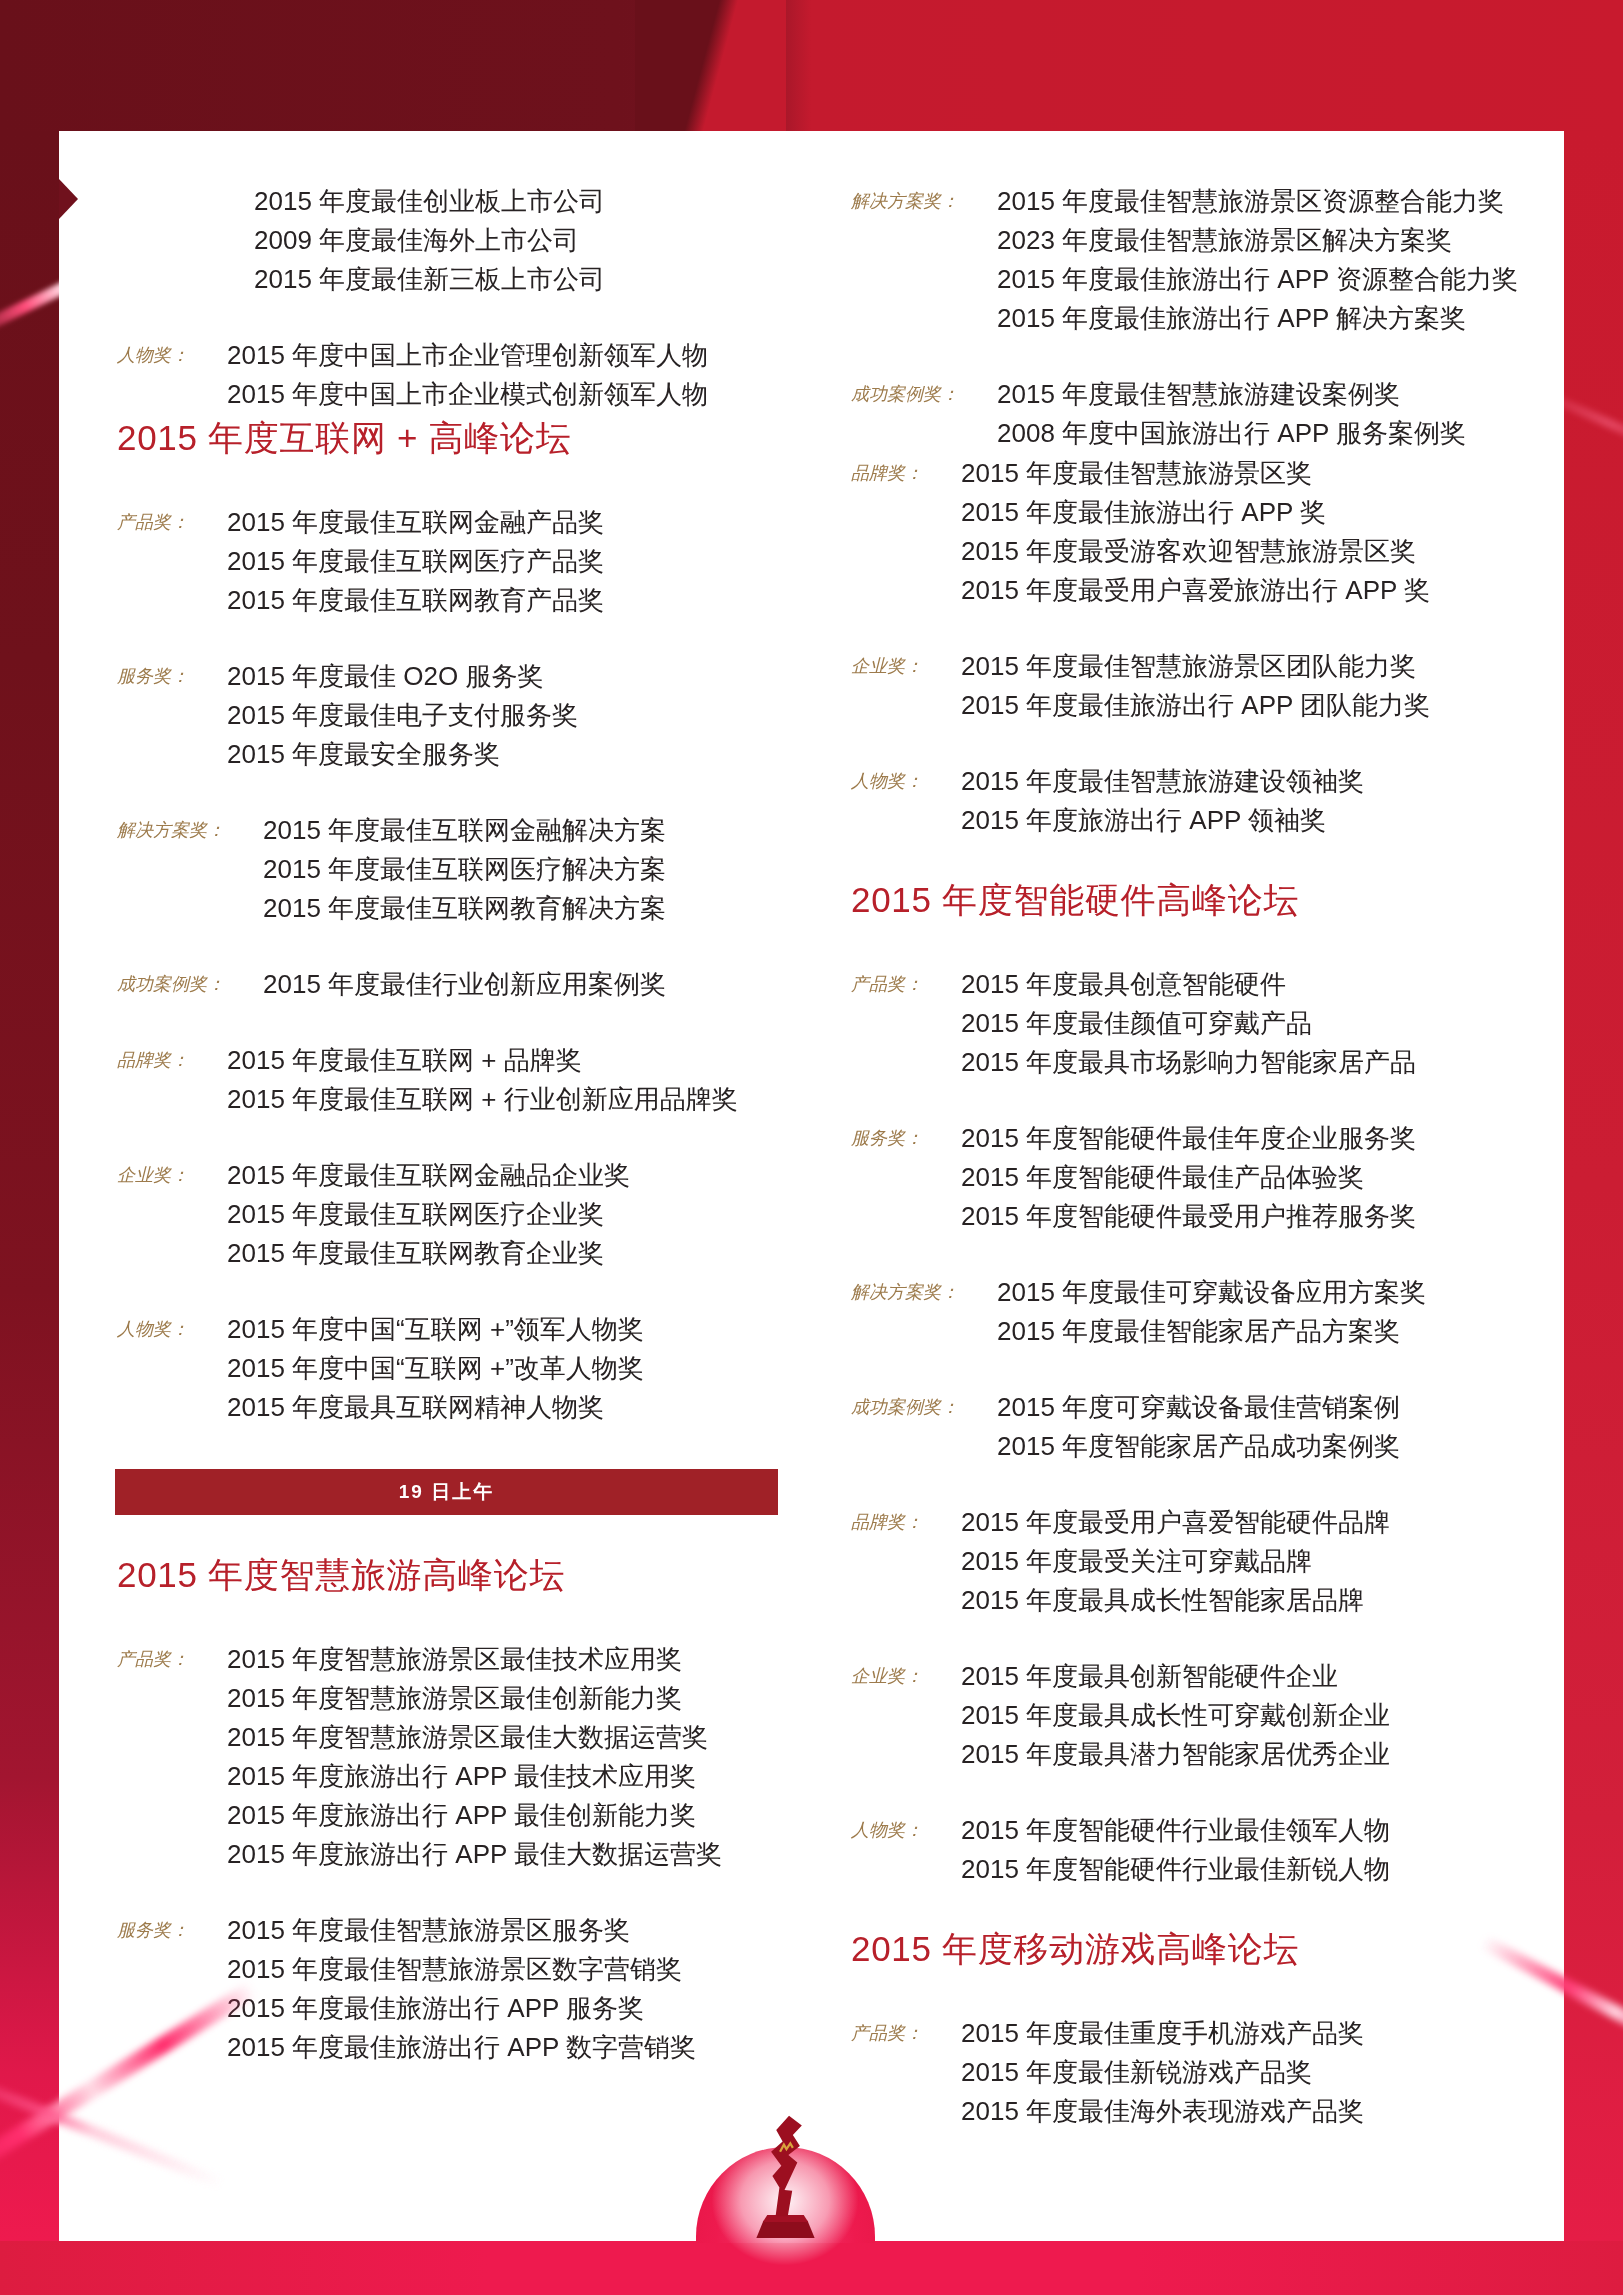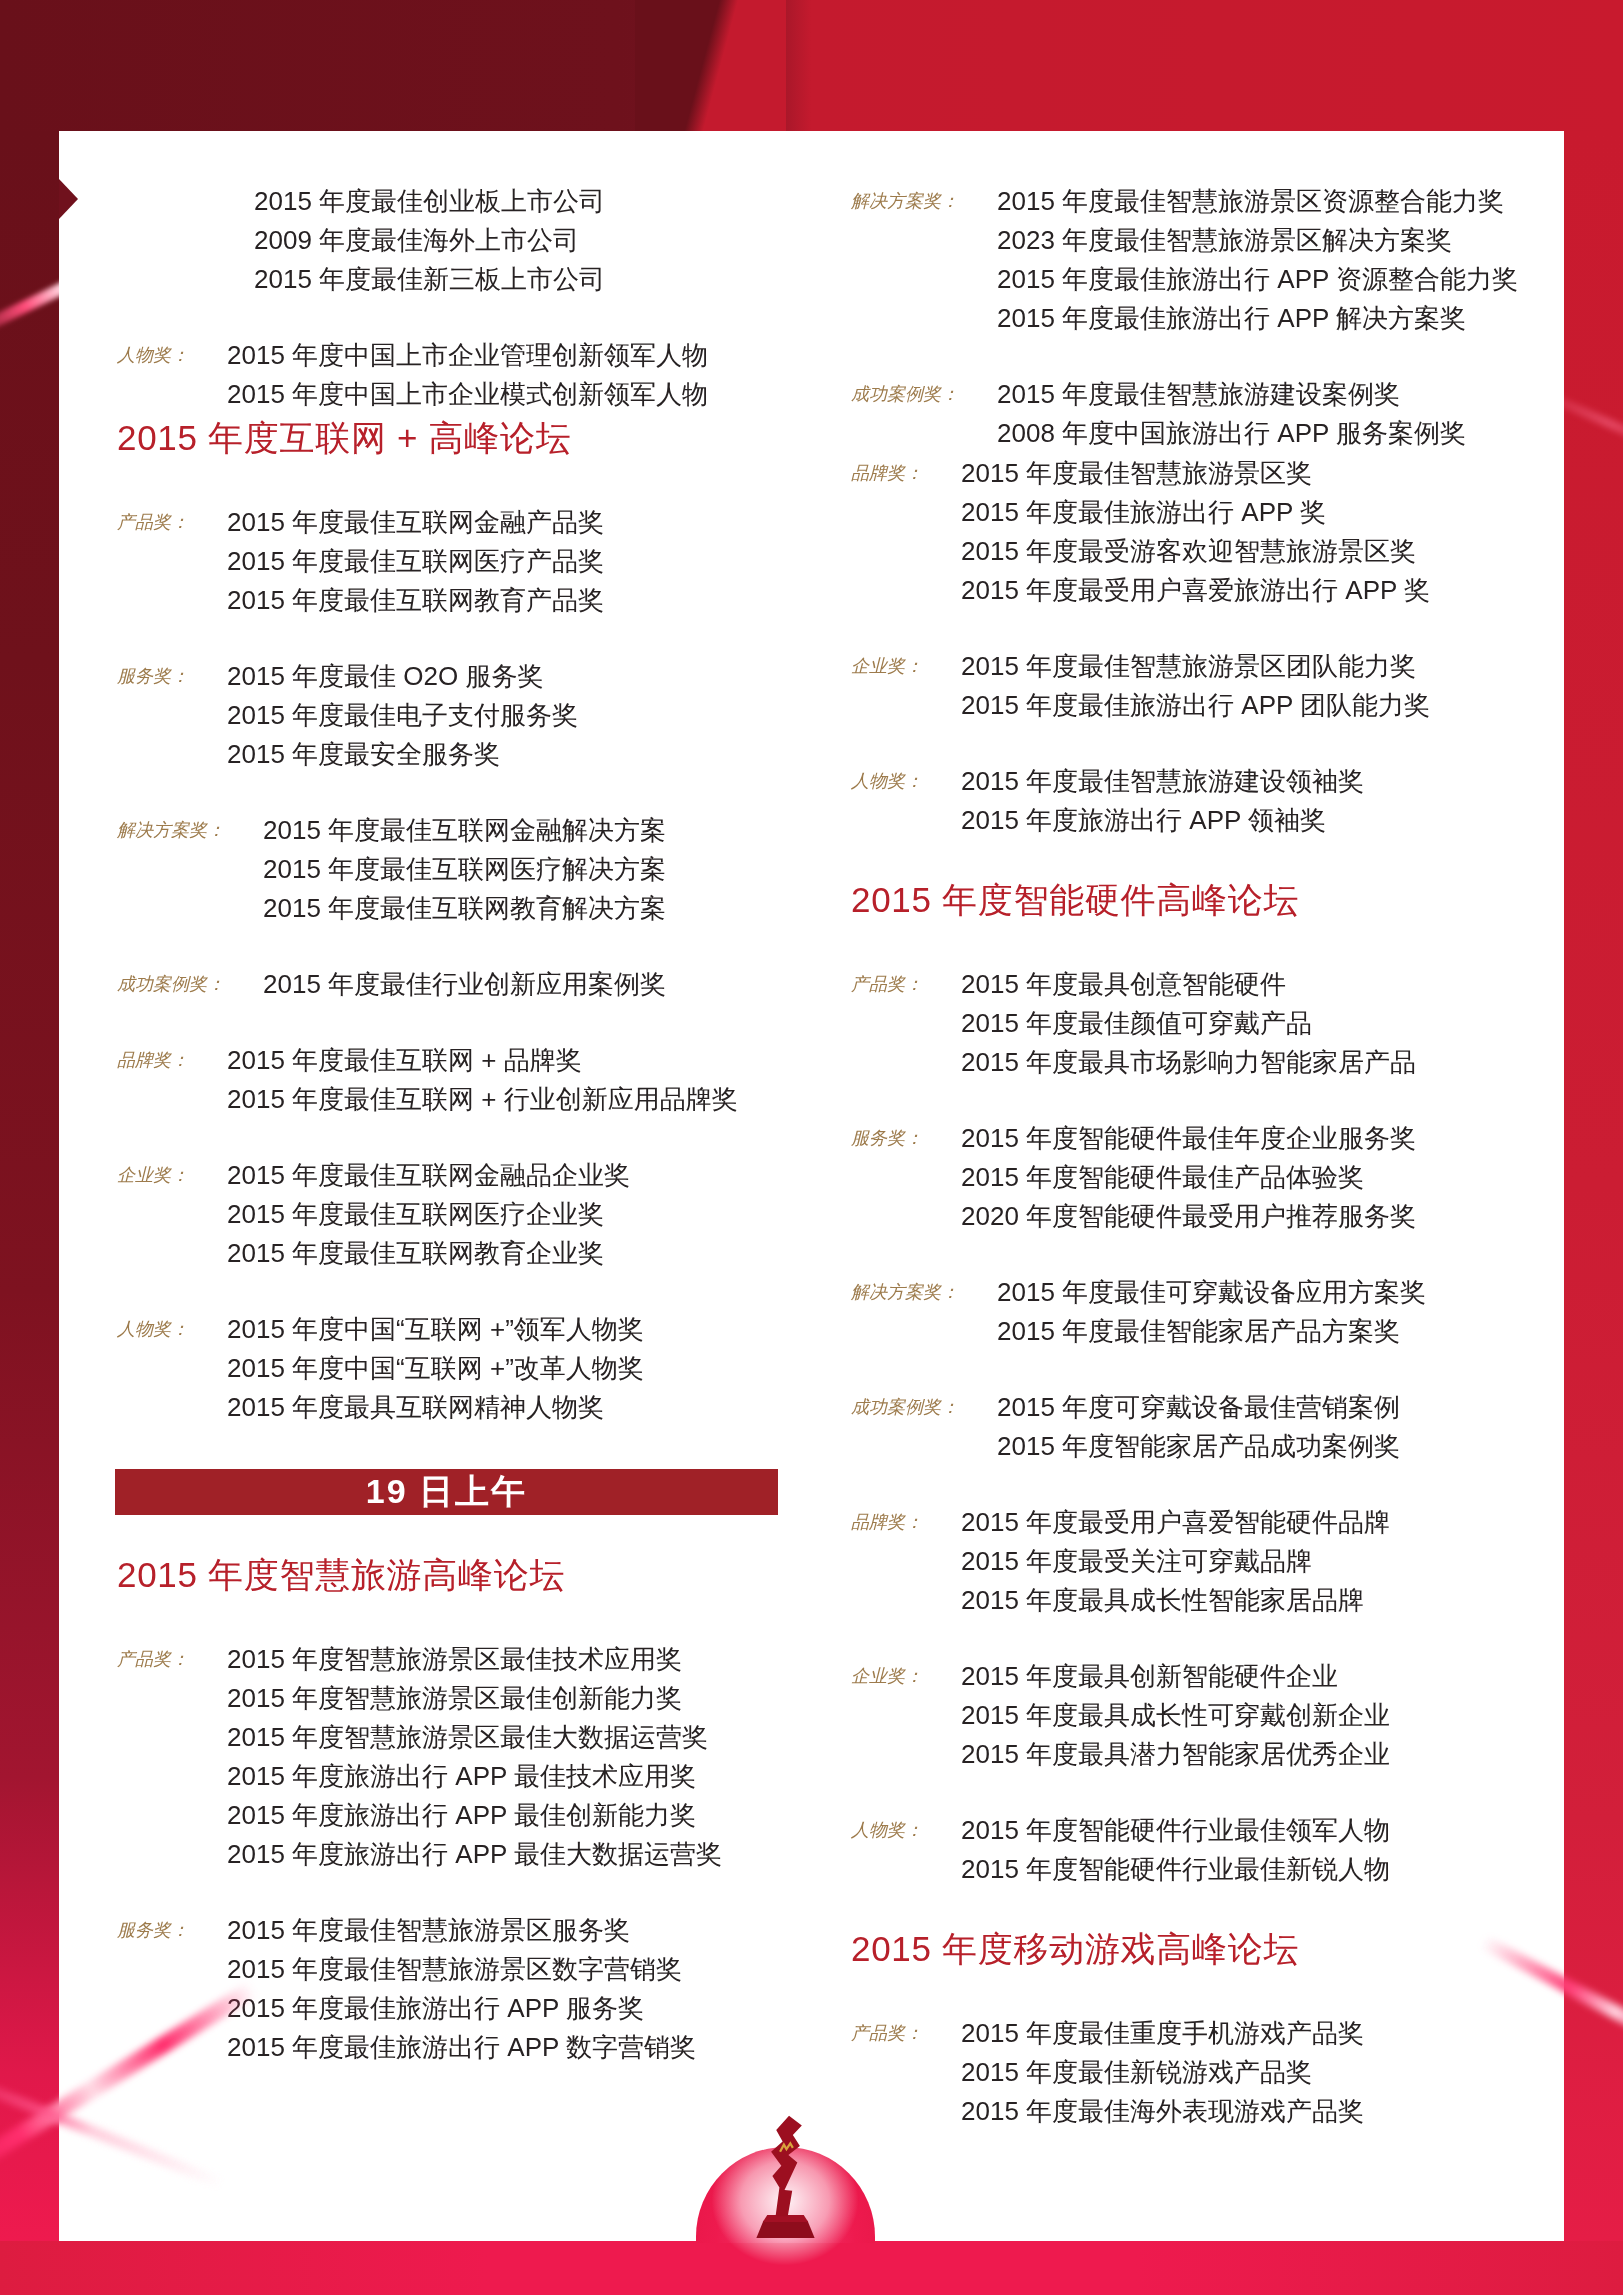--- a/index.html
+++ b/index.html
@@ -54,21 +54,21 @@
   .col-right { left:792px; width:749px; }
   .award-group { display:flex; margin:0 0 37px 0;gap:38px; }
   .award-group.tight { margin-bottom:1.3px; }
   .award-label { color:#9d7b4c; font-size:18px; line-height:39px; white-space:nowrap; flex:0 0 auto;font-style:italic; }
   .award-label:empty { width:99px; }
   .award-lines { flex:1 1 auto; }
   .award-line { font-size:26px; line-height:39px; color:#272223; white-space:nowrap; }
   .forum-heading { font-size:35px; line-height:46px; font-weight:400; color:#b7202a;
     margin:0 0 42px 0; letter-spacing:0.7px; }
   .session-banner { width:663px; height:46px; margin:42px 12px 37px -2px; background:#a02127;
-    color:#ffffff; font-size:34px; font-weight:700; letter-spacing:2px;
+    color:#ffffff; font-size:19px; font-weight:700; letter-spacing:2px;
     display:flex; align-items:center; justify-content:center; }
 </style>
 </head>
 <body>
 
 <div class="bg-base"></div>
 <div class="frame-top"></div>
 <div class="frame-top-wedge"></div>
 <div class="frame-left"></div>
 <div class="frame-right"></div>
@@ -216,21 +216,21 @@
           <div class="award-line">2015 年度最具创意智能硬件</div>
           <div class="award-line">2015 年度最佳颜值可穿戴产品</div>
           <div class="award-line">2015 年度最具市场影响力智能家居产品</div>
         </div>
       </div>
       <div class="award-group">
         <span class="award-label">服务奖：</span>
         <div class="award-lines">
           <div class="award-line">2015 年度智能硬件最佳年度企业服务奖</div>
           <div class="award-line">2015 年度智能硬件最佳产品体验奖</div>
-          <div class="award-line">2020 年度智能硬件最受用户推荐服务奖</div>
+          <div class="award-line">2015 年度智能硬件最受用户推荐服务奖</div>
         </div>
       </div>
       <div class="award-group">
         <span class="award-label">解决方案奖：</span>
         <div class="award-lines">
           <div class="award-line">2015 年度最佳可穿戴设备应用方案奖</div>
           <div class="award-line">2015 年度最佳智能家居产品方案奖</div>
         </div>
       </div>
       <div class="award-group">

